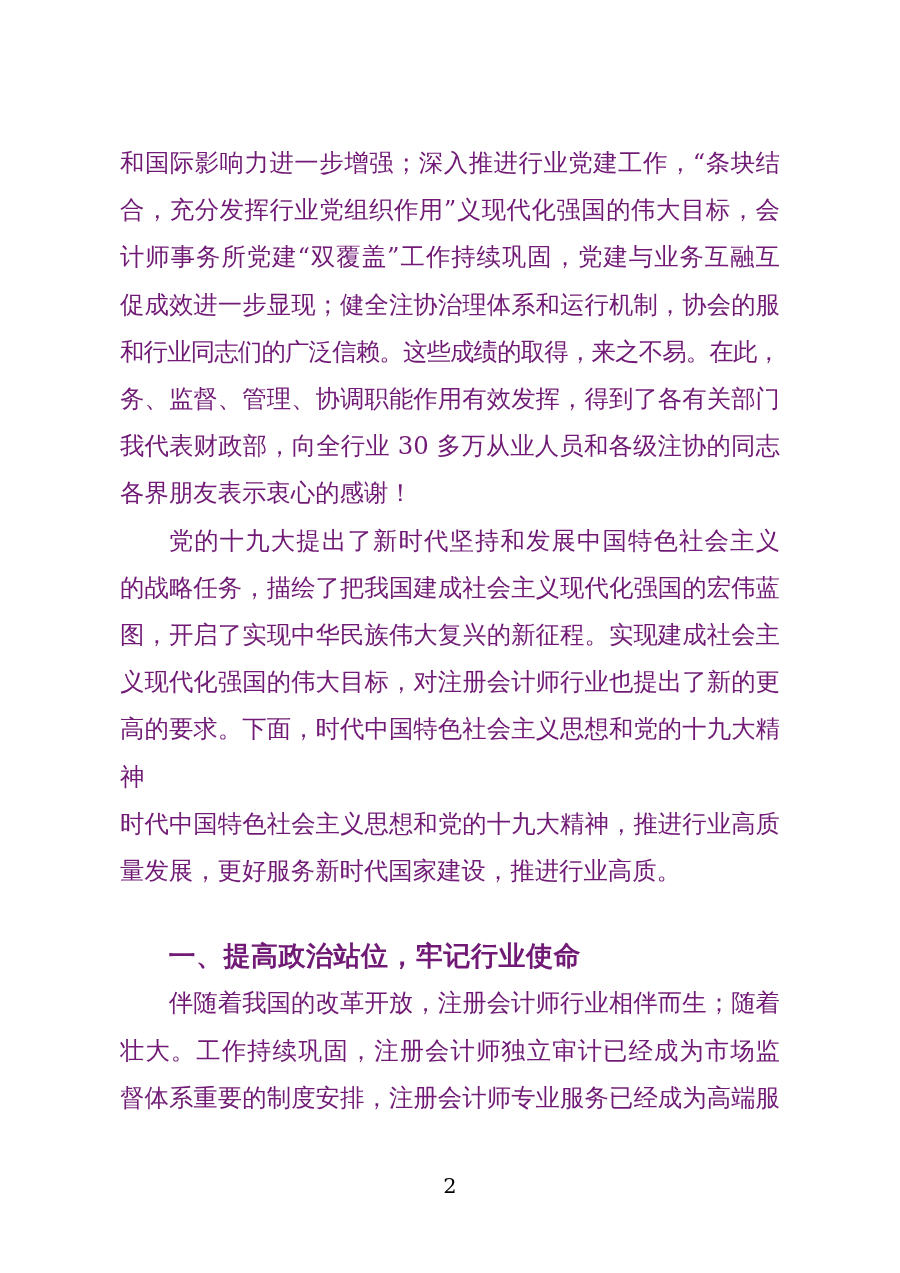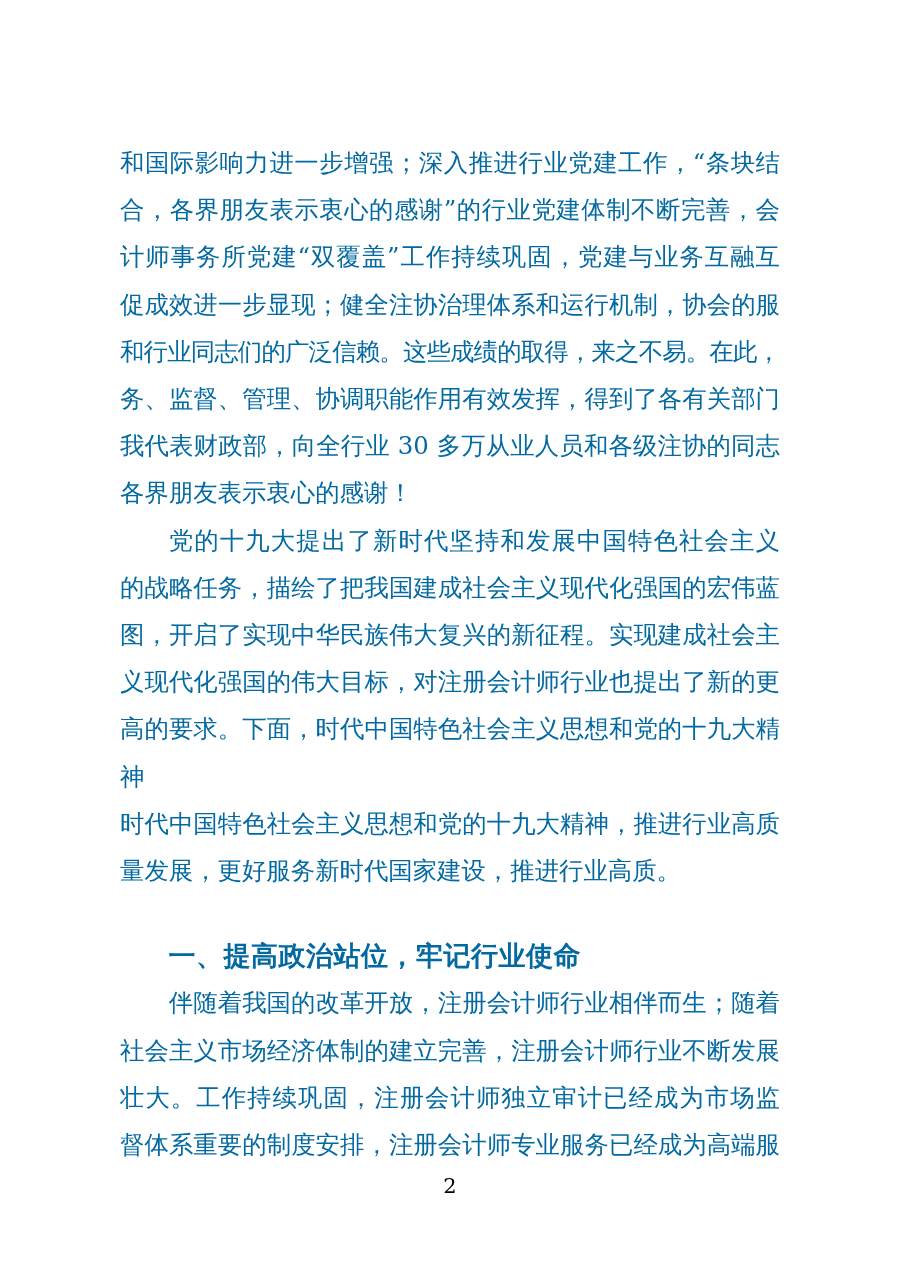--- a/index.html
+++ b/index.html
@@ -16,21 +16,21 @@
     color: #000000;
   }
   .content {
     position: absolute;
     left: 120px;
     top: 139px;
     width: 660px;
     font-family: "DejaVu Serif", "Liberation Serif", serif;
     font-size: 24.4px;
     line-height: 47.2px;
-    color: #0369a1;
+    color: #701a75;
   }
   .ln {
     width: 660px;
     white-space: nowrap;
   }
   
   .jl {
     white-space: normal;
     text-align: justify;
     text-align-last: justify;
@@ -68,34 +68,33 @@
     font-size: 21px;
     color: #000000;
   }
 </style>
 </head>
 <body>
 
 <div class="page">
   <div class="content">
     <div class="ln jl">和国际影响力进一步增强；深入推进行业党建工作，“条块结</div>
-    <div class="ln jl">合，各界朋友表示衷心的感谢”的行业党建体制不断完善，会</div>
+    <div class="ln jl">合，充分发挥行业党组织作用”义现代化强国的伟大目标，会</div>
     <div class="ln jl">计师事务所党建“双覆盖”工作持续巩固，党建与业务互融互</div>
     <div class="ln jl">促成效进一步显现；健全注协治理体系和运行机制，协会的服</div>
     <div class="ln jl tight">和行业同志们的广泛信赖。这些成绩的取得，来之不易。在此，</div>
     <div class="ln jl">务、监督、管理、协调职能作用有效发挥，得到了各有关部门</div>
     <div class="ln jl">我代表财政部，向全行业 30 多万从业人员和各级注协的同志</div>
     <div class="ln last">各界朋友表示衷心的感谢！</div>
     <div class="ln jl ind">党的十九大提出了新时代坚持和发展中国特色社会主义</div>
     <div class="ln jl">的战略任务，描绘了把我国建成社会主义现代化强国的宏伟蓝</div>
     <div class="ln jl">图，开启了实现中华民族伟大复兴的新征程。实现建成社会主</div>
     <div class="ln jl">义现代化强国的伟大目标，对注册会计师行业也提出了新的更</div>
     <div class="ln jl">高的要求。下面，时代中国特色社会主义思想和党的十九大精神</div>
     <div class="ln jl">时代中国特色社会主义思想和党的十九大精神，推进行业高质</div>
     <div class="ln last">量发展，更好服务新时代国家建设，推进行业高质。</div>
     <div class="ln heading">一、提高政治站位，牢记行业使命</div>
     <div class="ln jl ind">伴随着我国的改革开放，注册会计师行业相伴而生；随着</div>
-    <div class="ln jl">社会主义市场经济体制的建立完善，注册会计师行业不断发展</div>
     <div class="ln jl">壮大。工作持续巩固，注册会计师独立审计已经成为市场监</div>
     <div class="ln jl">督体系重要的制度安排，注册会计师专业服务已经成为高端服</div>
   </div>
   <div class="footer">2</div>
 </div>
 
 </body></html>

